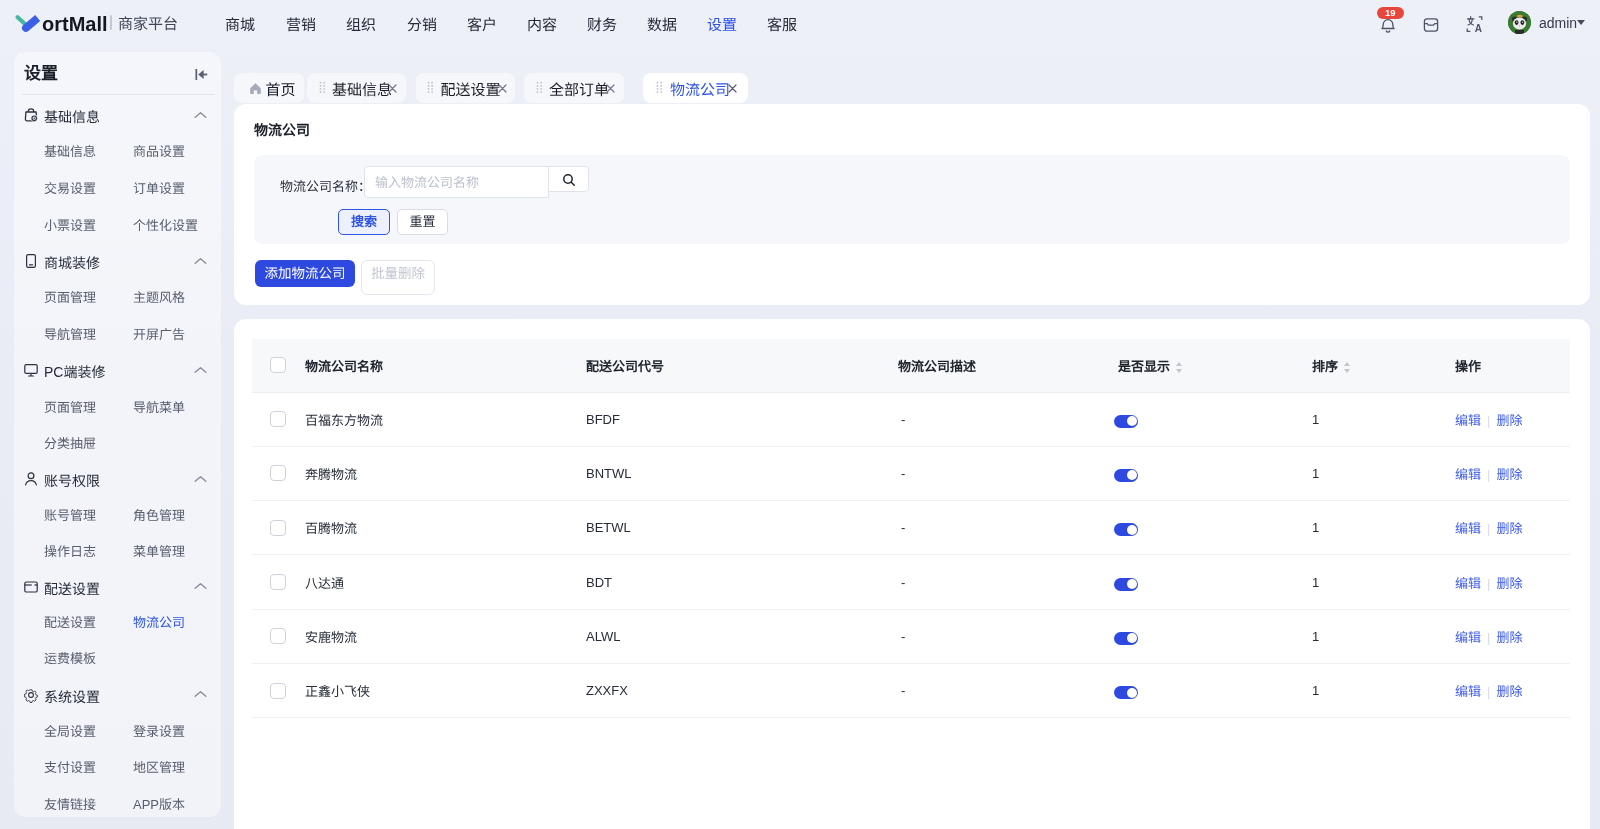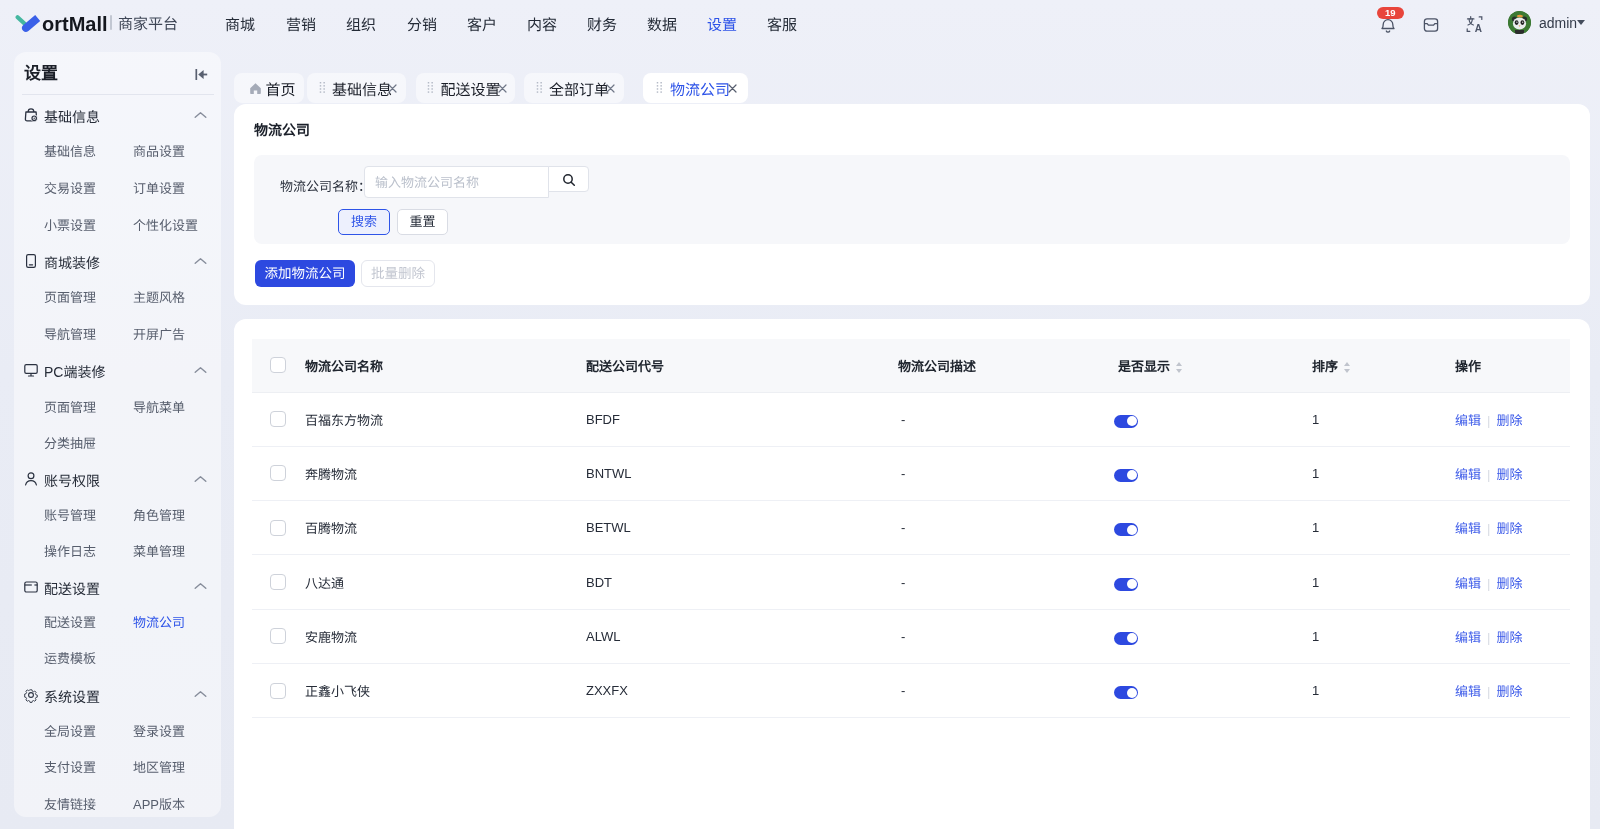--- a/index.html
+++ b/index.html
@@ -47,24 +47,24 @@
 
   
   #card1 { position:absolute; left:234px; top:104px; width:1356px; height:201px; background:#fff; border-radius:12px; }
   #card1 .ctitle { position:absolute; left:20px; top:15px; font-size:14px; font-weight:bold; color:#1b202a;}
   #formbox { position:absolute; left:20px; top:51px; width:1316px; height:89px; background:#f6f7fa; border-radius:8px; }
   #formbox .label { position:absolute; left:26px; top:21px; font-size:13px; color:#2c323e; }
   #forminput { position:absolute; left:110px; top:11px; width:185px; height:32px; background:#fff; border:1px solid #e0e3ea; border-radius:4px 0 0 4px; }
   #forminput .ph { position:absolute; left:10px; top:5px; font-size:13px; color:#bbc1cc; }
   #formsearchbtn { position:absolute; left:294px; top:11px; width:41px; height:26px; background:#fff; border:1px solid #e0e3ea; border-radius:0 4px 4px 0; }
   .btn { position:absolute; font-size:13px; text-align:center; border-radius:5px; }
-  #btn-search { left:84px; top:54px; width:52px; height:26px; line-height:24px; background:#edf0fd; border:1px solid #2e54e8; color:#2e54e8; }
+  #btn-search { left:84px; top:54px; width:52px; height:26px; line-height:24px; background:#edf0fd; border:1px solid #2e54e8; color:#2e54e8;font-weight:bold; }
   #btn-reset { left:143px; top:54px; width:51px; height:26px; line-height:24px; background:#fff; border:1px solid #d9dce4; color:#2a303c; }
   #btn-add { left:21px; top:156px; width:100px; height:27px; line-height:27px; background:#2d49e0; color:#fff; border-radius:6px; font-size:13.5px;}
-  #btn-del { left:127px; top:156px; width:74px; height:27px; line-height:25px; background:#fff; border:1px solid #e4e6ed; color:#c3c7d1; border-radius:6px; font-size:13.5px;}
+  #btn-del { left:127px; top:156px; width:74px; height:35px; line-height:25px; background:#fff; border:1px solid #e4e6ed; color:#c3c7d1; border-radius:6px; font-size:13.5px;}
 
   #card2 { position:absolute; left:234px; top:319px; width:1356px; height:560px; background:#fff; border-radius:12px; }
   table#tbl { position:absolute; left:18px; top:20px; width:1318px; border-collapse:collapse; table-layout:fixed; }
   #tbl th { background:#f7f8fa; height:53px; font-size:13px; font-weight:600; color:#20262f; text-align:left; padding:0; border-bottom:1px solid #edeff3; }
   #tbl td { height:54.3px; border-bottom:1px solid #eef0f5; font-size:13px; color:#262c38; padding:0; }
   #tbl th.cbx, #tbl td.cbx { padding-left:18px; }
   .checkbox { width:16px; height:16px; border:1px solid #ced2da; border-radius:4px; background:#fff; }
   .toggle { position:relative; width:24px; height:13px; background:#2d49e0; border-radius:7px; margin-left:-4px; margin-top:4px; }
   .toggle .knob { position:absolute; right:1.5px; top:1.5px; width:10px; height:10px; background:#fff; border-radius:50%; }
   .oplink { color:#3e5ce9; }

